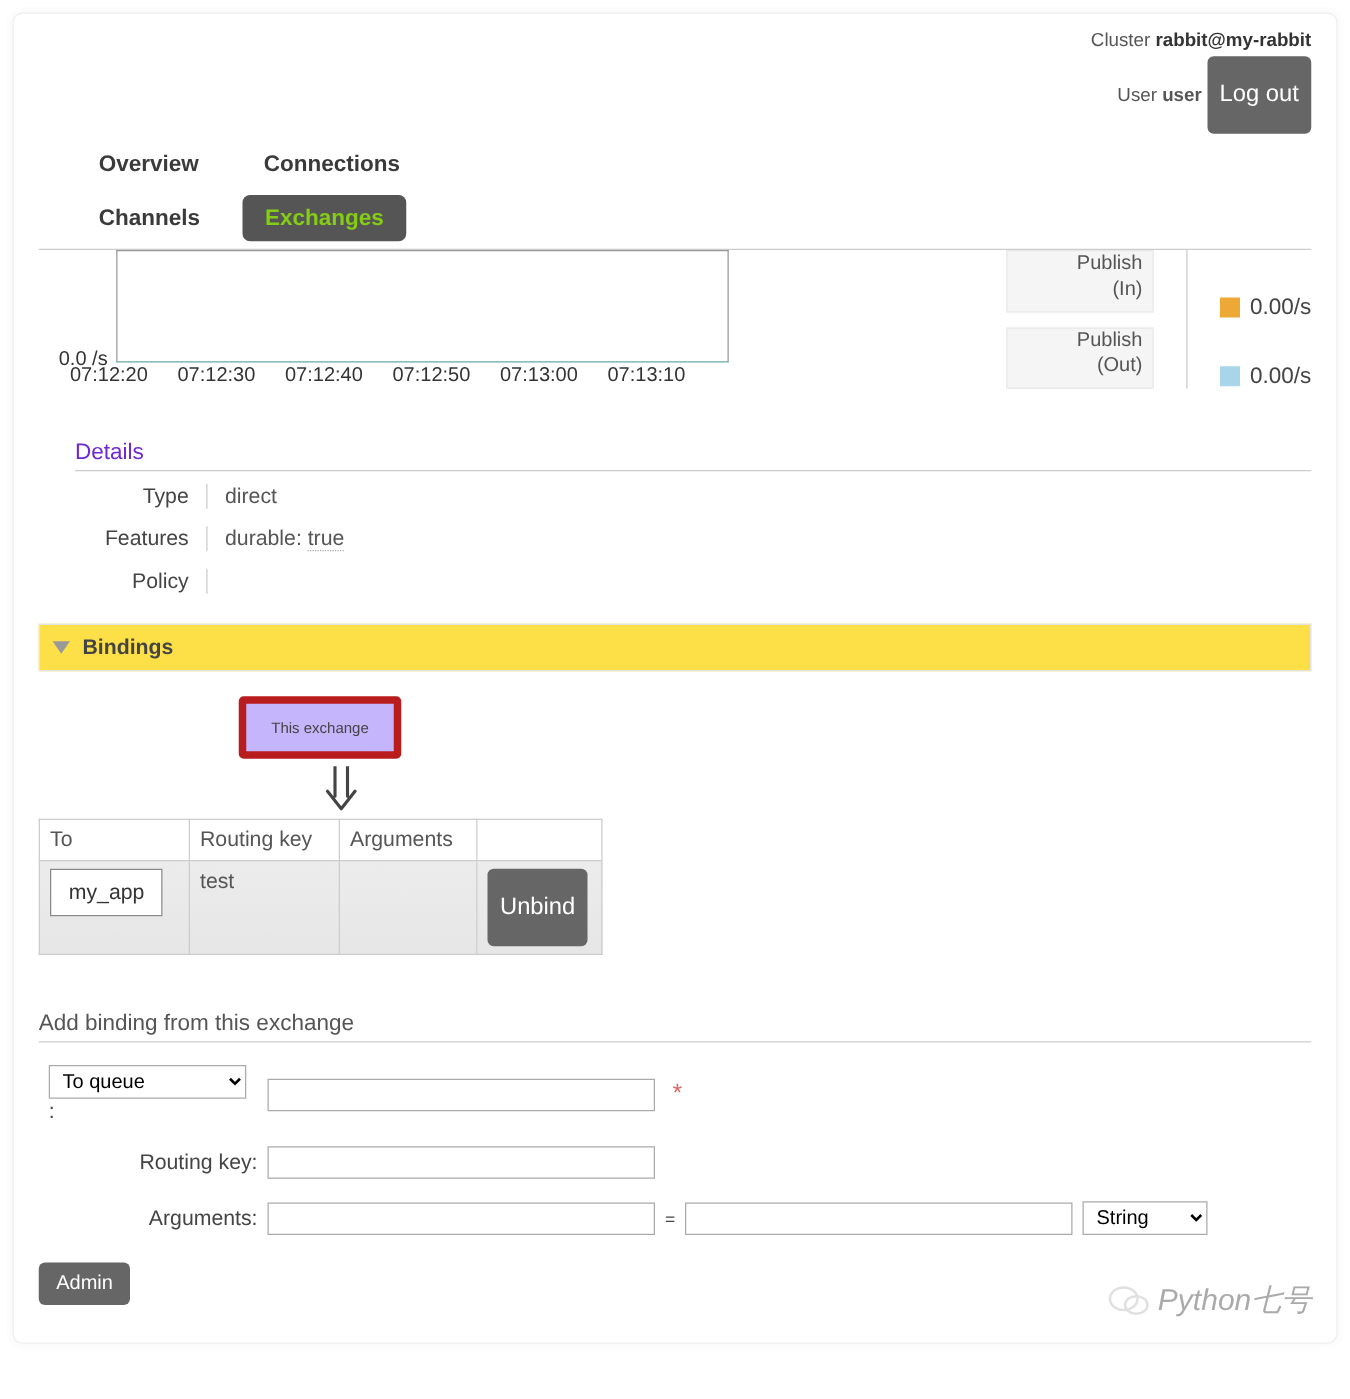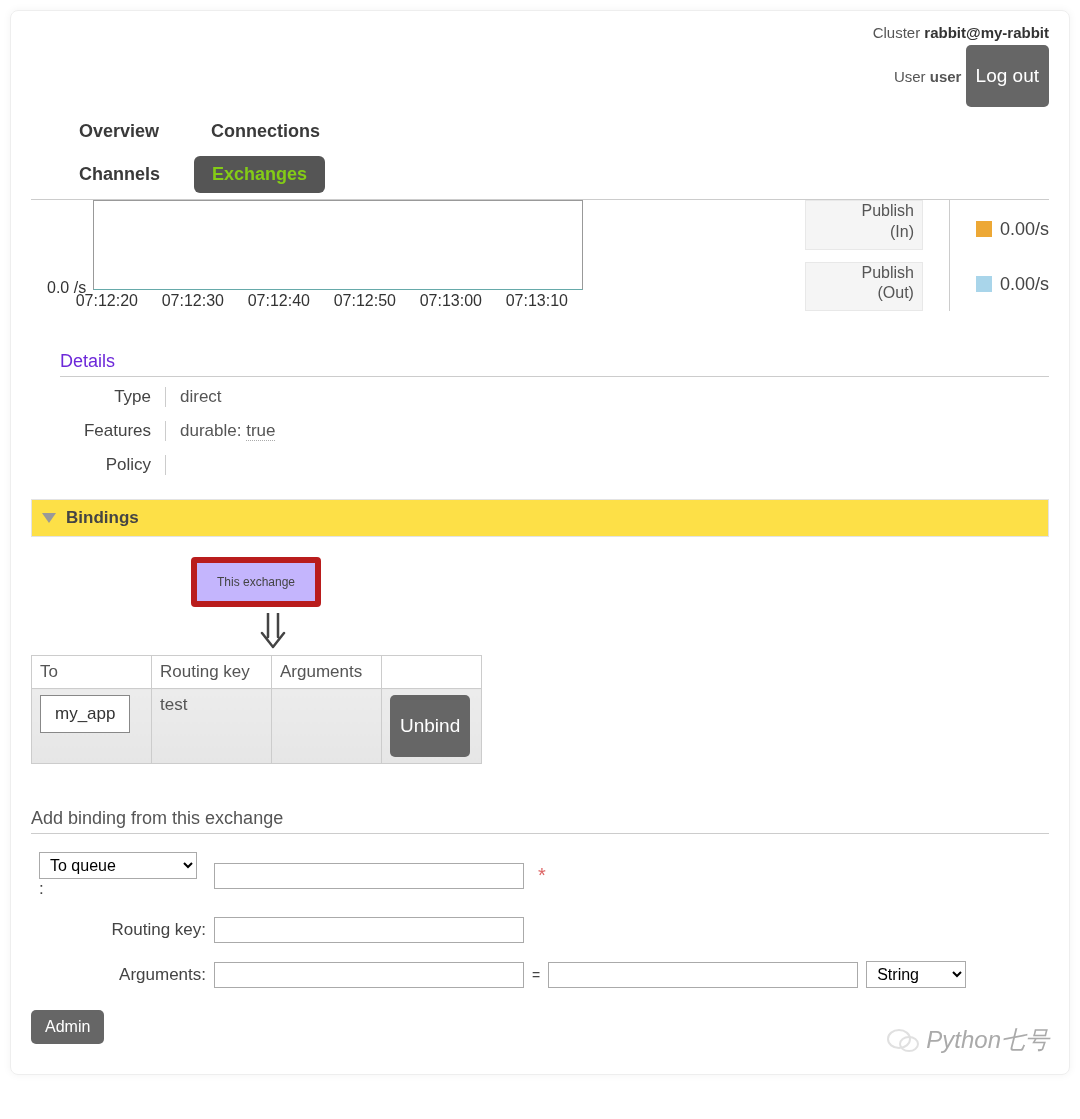--- a/index.html
+++ b/index.html
@@ -14,23 +14,23 @@
 .tabs { margin: 6px 0 6px 30px; }
 .tabs .row { display: flex; gap: 16px; margin-bottom: 6px; }
 .tabs .tab { font-size: 18px; font-weight: bold; color: #3a3a3a; padding: 8px 18px; border-radius: 6px; cursor: pointer; }
 .tabs .tab.active { background: #555; color: #84cc16; }
 
 .rates-area { display: flex; border-top: 1px solid #ccc; padding-top: 0; }
 .chart-box { position: relative; width: 610px; }
 .chart-frame { border: 1px solid #999; height: 90px; width: 490px; margin-left: 62px; background: #fff; border-bottom-color: #6aa; }
 .chart-ylabel { position: absolute; left: 16px; bottom: 14px; font-size: 16px; color: #333; }
 .chart-xlabels { display: flex; gap: 4px; margin-left: 25px; font-size: 16px; color: #333; margin-top: 2px; }
-.chart-xlabels span { width: 82px; text-align: right; }
-
-.legend { flex: 1; display: flex; align-items: center; gap: 18px; }
+.chart-xlabels span { width: 82px; text-align: left; }
+
+.legend { flex: 1; display: flex; align-items: flex-end; gap: 18px; }
 .legend-labels { display: flex; flex-direction: column; gap: 12px; }
 .legend-labels .lbl { width: 118px; background: #f5f5f5; border: 1px solid #e8e8e8; padding: 0 8px 6px; text-align: right; font-size: 16px; color: #555; line-height: 1.3; }
 .legend-vals { display: flex; flex-direction: column; gap: 34px; padding-top: 2px; }
 .legend-vals .valrow { display: flex; align-items: center; gap: 8px; font-size: 18px; color: #444; }
 .swatch { display: inline-block; width: 16px; height: 16px; }
 .swatch.orange { background: #eda835; }
 .swatch.blue { background: #a9d5ea; }
 .legend-divider { width: 1px; background: #ccc; align-self: stretch; margin: 0 8px; }
 
 .section-title { font-size: 18px; color: #6d28d9; margin-top: 40px; border-bottom: 1px solid #ccc; padding-bottom: 4px; margin-left: 29px; }

